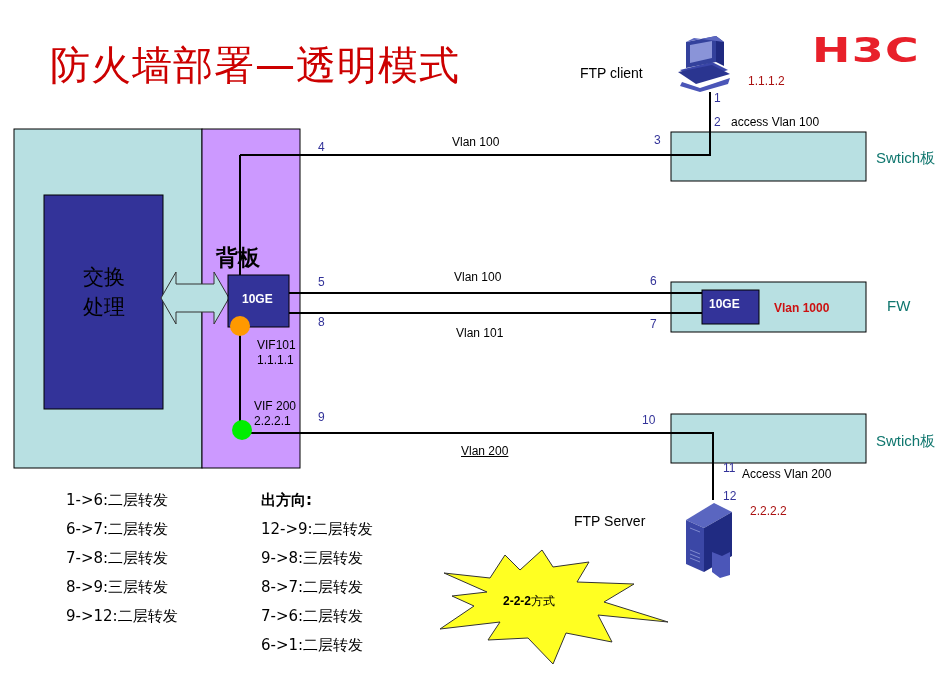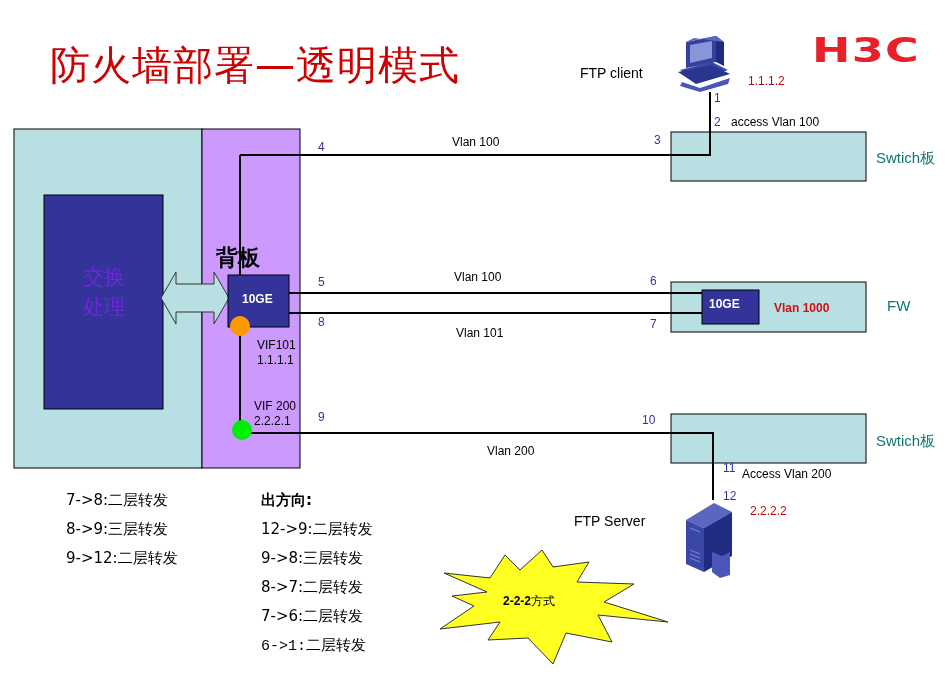--- a/index.html
+++ b/index.html
@@ -7,21 +7,21 @@
          font-family: "Liberation Sans", "DejaVu Sans", sans-serif; }
   .abs { position: absolute; }
   #diagram { position: absolute; left: 0; top: 0; }
   .title { left: 50px; top: 38px; font-size: 40px; color: #cc0000; font-family: "DejaVu Sans", sans-serif; letter-spacing: 1px; white-space: nowrap; }
   .logo { left: 812px; top: 30px; font-family: "DejaVu Sans", sans-serif; font-weight: bold; color: #e8202a; font-size: 34px; letter-spacing: 1px; transform: scaleX(1.35); transform-origin: left top; }
   .lbl { font-size: 13px; color: #000; white-space: nowrap; }
   .lbl-lg { font-size: 15px; color: #0f766e; white-space: nowrap; }
   .port { font-size: 12px; color: #333399; white-space: nowrap; }
   .ip-red { font-size: 12px; color: #aa1111; white-space: nowrap; }
   .vlan { font-size: 12px; color: #000; white-space: nowrap; }
-  .switch-core { left: 78px; top: 262px; font-size: 21px; color: #6d28d9; line-height: 30px; font-family: "DejaVu Sans", sans-serif; text-align: center; width: 52px; }
+  .switch-core { left: 78px; top: 262px; font-size: 21px; color: #000000; line-height: 30px; font-family: "DejaVu Sans", sans-serif; text-align: center; width: 52px; }
   .backplane { left: 216px; top: 243px; font-size: 22px; font-weight: bold; font-family: "DejaVu Sans", sans-serif; color: #000; }
   .ge { font-size: 12px; font-weight: bold; color: #fff; }
   .vif { font-size: 12px; color: #000; line-height: 15px; }
   .fwd { font-size: 15px; color: #000; font-family: "DejaVu Sans", sans-serif; white-space: nowrap; }
   .fwd-h { font-weight: bold; }
   .burst-text { left: 503px; top: 593px; font-size: 12px; font-weight: bold; color: #000; white-space: nowrap; }
   .fw-vlan { font-size: 12px; font-weight: bold; color: #cc1111; }
 </style>
 </head>
 <body>
@@ -105,21 +105,21 @@
 <div class="abs port" style="left:654px; top:133px;">3</div>
 
 <div class="abs port" style="left:318px; top:275px;">5</div>
 <div class="abs vlan" style="left:454px; top:270px;">Vlan 100</div>
 <div class="abs port" style="left:650px; top:274px;">6</div>
 <div class="abs port" style="left:318px; top:315px;">8</div>
 <div class="abs vlan" style="left:456px; top:326px;">Vlan 101</div>
 <div class="abs port" style="left:650px; top:317px;">7</div>
 
 <div class="abs port" style="left:318px; top:410px;">9</div>
-<div class="abs vlan" style="left:487px; top:444px;">Vlan 200</div>
+<div class="abs vlan" style="left:461px; top:444px;text-decoration:underline;">Vlan 200</div>
 <div class="abs port" style="left:642px; top:413px;">10</div>
 
 <div class="abs lbl" style="left:580px; top:65px; font-size:14px;">FTP client</div>
 <div class="abs ip-red" style="left:732px; top:74px;margin-left:16px;">1.1.1.2</div>
 <div class="abs port" style="left:714px; top:91px;">1</div>
 <div class="abs port" style="left:714px; top:115px;">2</div>
 <div class="abs vlan" style="left:731px; top:115px;">access Vlan 100</div>
 
 <div class="abs lbl-lg" style="left:876px; top:149px;">Swtich板</div>
 
@@ -129,28 +129,30 @@
 
 <div class="abs lbl-lg" style="left:876px; top:432px;">Swtich板</div>
 
 <div class="abs port" style="left:723px; top:461px;">11</div>
 <div class="abs vlan" style="left:742px; top:467px;">Access  Vlan 200</div>
 <div class="abs port" style="left:723px; top:489px;">12</div>
 <div class="abs ip-red" style="left:750px; top:504px;">2.2.2.2</div>
 <div class="abs lbl" style="left:574px; top:513px; font-size:14px;">FTP  Server</div>
 
 <div class="abs" style="left:66px; top:491px;">
+  <div class="fwd" style="height:29px;">1-&gt;6:二层转发</div>
+  <div class="fwd" style="height:29px;">6-&gt;7:二层转发</div>
   <div class="fwd" style="height:29px;">7-&gt;8:二层转发</div>
   <div class="fwd" style="height:29px;">8-&gt;9:三层转发</div>
   <div class="fwd" style="height:29px;">9-&gt;12:二层转发</div>
 </div>
 <div class="abs" style="left:261px; top:491px;">
   <div class="fwd fwd-h" style="height:29px;">出方向:</div>
   <div class="fwd" style="height:29px;">12-&gt;9:二层转发</div>
   <div class="fwd" style="height:29px;">9-&gt;8:三层转发</div>
   <div class="fwd" style="height:29px;">8-&gt;7:二层转发</div>
   <div class="fwd" style="height:29px;">7-&gt;6:二层转发</div>
-  <div class="fwd" style="height:29px;font-family:Liberation Mono, monospace;">6-&gt;1:二层转发</div>
+  <div class="fwd" style="height:29px;">6-&gt;1:二层转发</div>
 </div>
 
 <div class="abs burst-text">
   <span>2-2-2</span><span style="font-weight:normal; font-family:'DejaVu Serif', serif;">方式</span>
 </div>
 
 </body></html>

